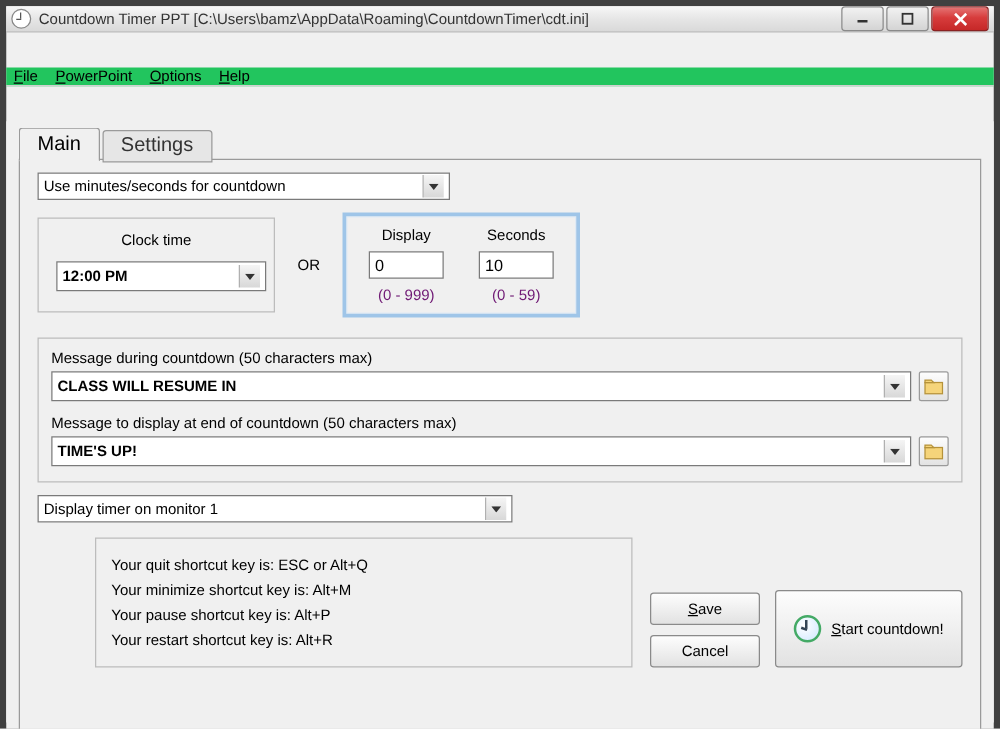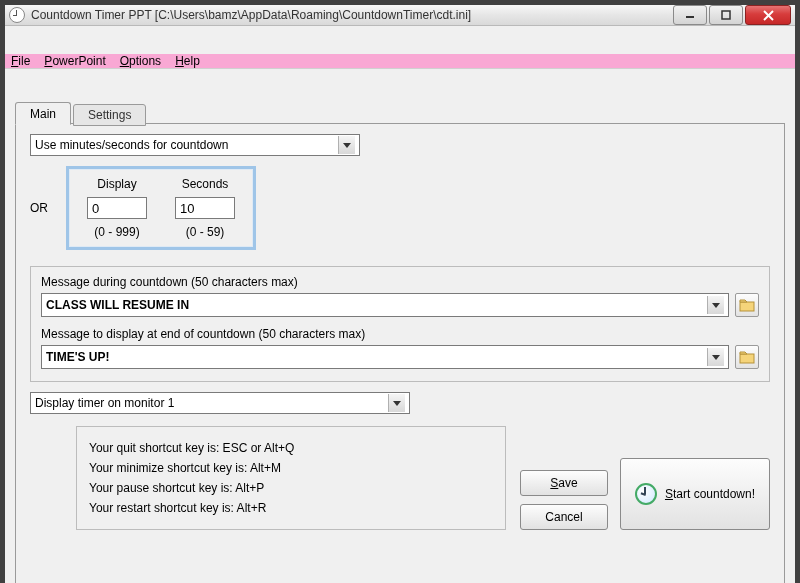--- a/index.html
+++ b/index.html
@@ -56,21 +56,21 @@
   }
   .win-btn.close {
     width: 46px;
     background: linear-gradient(to bottom, #e57373 0%, #d73c3c 45%, #c62828 100%);
     border-color: #8a2222;
     color: #fff;
     font-weight: bold;
   }
   .menubar {
     height: 24px;
-    background: #f9a8d4;
+    background: #22c55e;
     display: flex;
     align-items: center;
     padding: 0 6px;
     gap: 14px;
     border-bottom: 1px solid #d0d0d0;
   }
   .menubar span { cursor: default; }
   .menubar span u { text-decoration: underline; }
   .client {
     flex: 1;
@@ -85,21 +85,21 @@
   }
   .tab {
     padding: 4px 14px 3px 14px;
     border: 1px solid #9a9a9a;
     background: #f0f0f0;
     border-bottom: 1px solid #f0f0f0;
     margin-right: 2px;
     position: relative;
     top: 1px;
     border-radius: 3px 3px 0 0;
-    font-size: 12px;
+    font-size: 16px;
   }
   .tab.inactive {
     background: #e6e6e6;
     border-bottom: 1px solid #9a9a9a;
     top: 2px;
     padding-top: 3px;
     color: #333;
   }
   .tabpanel {
     border: 1px solid #9a9a9a;
@@ -159,21 +159,21 @@
   .minsec-col { text-align: center; }
   .minsec-col .lbl { margin-bottom: 6px; }
   .numbox {
     width: 60px; height: 22px;
     border: 1px solid #7a7a7a;
     background: #fff;
     text-align: left;
     padding: 2px 4px;
     font-size: 13px;
   }
-  .range { margin-top: 6px; color: #000000; font-size: 12px; }
+  .range { margin-top: 6px; color: #701a75; font-size: 12px; }
 
   .msg-group {
     border: 1px solid #bcbcbc;
     padding: 8px 10px 12px 10px;
     margin-bottom: 10px;
   }
   .msg-lbl { margin-bottom: 4px; }
   .msg-row { display: flex; align-items: center; gap: 6px; margin-bottom: 10px; }
   .msg-row:last-child { margin-bottom: 0; }
   .msg-row .combo { flex: 1; font-weight: bold; height: 24px; }
@@ -221,21 +221,21 @@
     border: 1px solid #8a8a8a;
     border-radius: 3px;
     background: linear-gradient(to bottom, #fdfdfd, #e2e2e2);
     width: 150px;
     display: flex;
     align-items: center;
     justify-content: center;
     gap: 8px;
     padding: 10px 8px;
     align-self: flex-end;
-    height: 72px;
+    height: 62px;
   }
   .clock-icon {
     width: 22px; height: 22px; border: 2px solid #4a6; border-radius: 50%;
     position: relative; background: radial-gradient(circle at 35% 35%, #fff, #cfe8ff);
   }
   .clock-icon::before, .clock-icon::after {
     content: ""; position: absolute; background: #345; left: 50%; top: 50%;
     transform-origin: top left;
   }
   .clock-icon::before { width: 1.5px; height: 7px; transform: rotate(180deg); }
@@ -290,20 +290,31 @@
           <span>Use minutes/seconds for countdown</span>
           <span class="dd-arrow">
             <svg viewBox="0 0 8 5">
                 <polygon points="0,0 8,0 4,5" fill="#333"></polygon>
               </svg>
           </span>
         </div>
       </div>
 
       <div class="time-row">
+        <div class="group clock-group">
+          <div class="lbl">Clock time</div>
+          <div class="combo">
+            <span>12:00 PM</span>
+            <span class="dd-arrow">
+              <svg viewBox="0 0 8 5">
+                  <polygon points="0,0 8,0 4,5" fill="#333"></polygon>
+                </svg>
+            </span>
+          </div>
+        </div>
 
         <div class="or-lbl">OR</div>
 
         <div class="minsec-group">
           <div class="minsec-col">
             <div class="lbl">Display</div>
             <input class="numbox" value="0" style="">
             <div class="range">(0 - 999)</div>
           </div>
           <div class="minsec-col">

